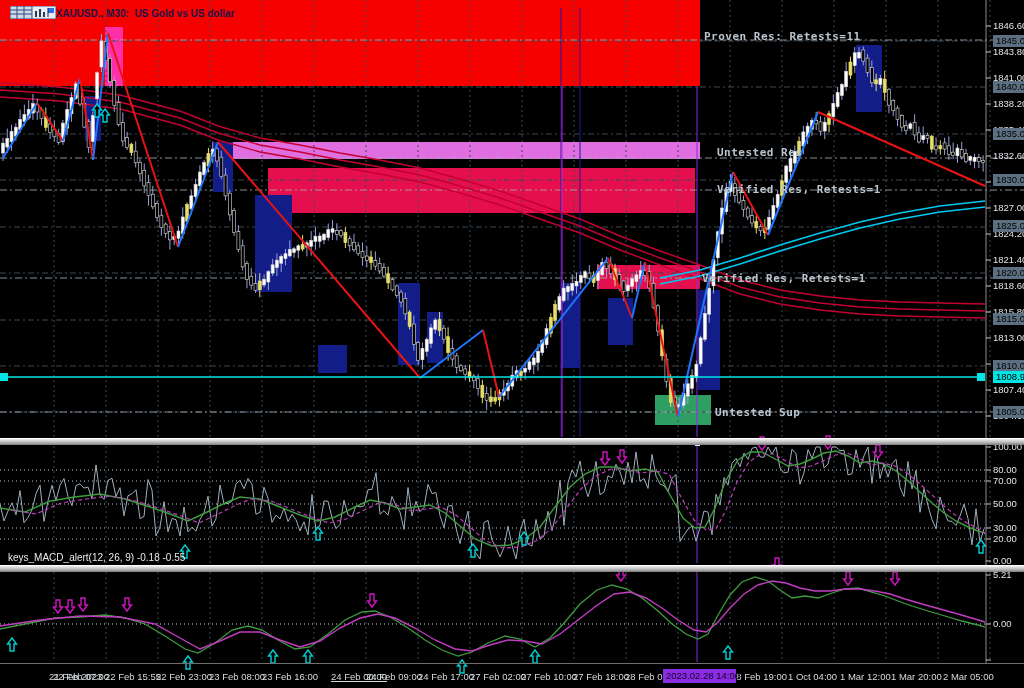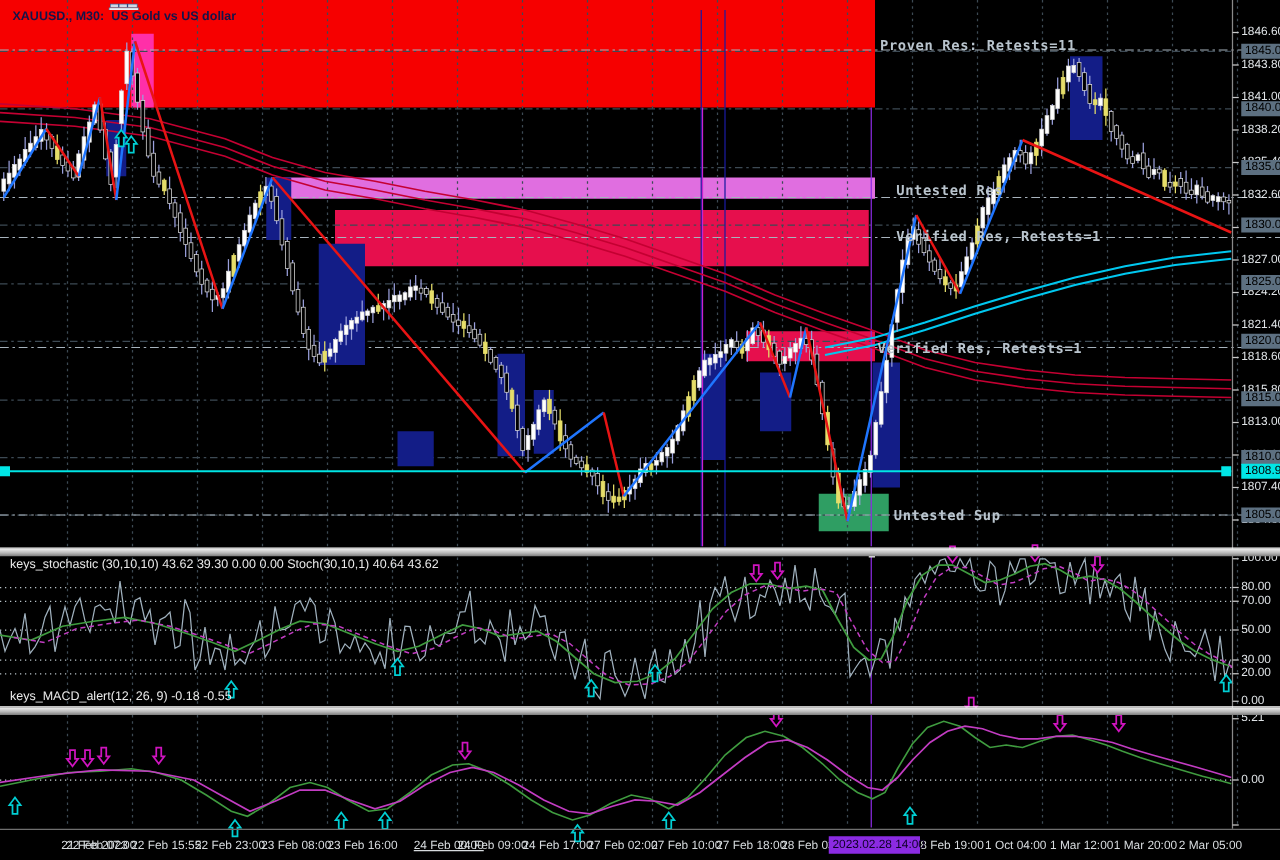--- a/index.html
+++ b/index.html
@@ -1,21 +1,21 @@
 <!DOCTYPE html>
 <html><head>
 <meta charset="utf-8">
 <style>
   html,body{margin:0;padding:0;background:#000;}
   #screen{position:relative;width:1024px;height:688px;background:#000;overflow:hidden;
           font-family:"Liberation Sans",sans-serif;}
   #gfx{position:absolute;left:0;top:0;z-index:1;}
   .abs{position:absolute;}
   .layer{position:absolute;left:0;top:0;width:1024px;height:688px;z-index:3;pointer-events:none;}
-  .title-row{left:10px;top:3px;height:16px;display:flex;align-items:center;gap:0;flex-direction:column;}
+  .title-row{left:10px;top:3px;height:16px;display:flex;align-items:flex-end;gap:0;}
   .title-text{font-size:10px;font-weight:bold;color:#14144a;white-space:pre;}
   .anno{font-family:"DejaVu Sans Mono",monospace;font-size:11px;font-weight:bold;color:#b9c4cd;
         white-space:pre;letter-spacing:0.5px;}
   .ind-label{font-size:10px;color:#e9e9e9;white-space:pre;}
   .tick-label{font-size:9.5px;color:#dfe3e6;white-space:nowrap;}
   .level-box{font-size:9.5px;color:#000;background:#5d7081;padding:0 3px;line-height:12px;
              white-space:nowrap;}
   .price-tag{font-size:9.5px;color:#000;background:#00e5e5;padding:0 3px;line-height:12px;}
   .time-label{font-size:9.5px;color:#d7dbde;white-space:nowrap;}
   .time-tag{font-size:9.5px;color:#10002a;background:#8b2be2;padding:0 3px;line-height:14px;
@@ -718,21 +718,20 @@
       </svg>
       <span class="title-text">XAUUSD., M30:  US Gold vs US dollar</span>
     </div>
     <div id="annos">
         <div class="abs anno" style="left: 704px; top: 30px;">Proven Res: Retests=11</div>
         <div class="abs anno" style="left: 717px; top: 146px;">Untested Res</div>
         <div class="abs anno" style="left: 717px; top: 183px;">Verified Res, Retests=1</div>
         <div class="abs anno" style="left: 702px; top: 272px;">Verified Res, Retests=1</div>
         <div class="abs anno" style="left: 715px; top: 406px;">Untested Sup</div>
       </div>
-    <div class="abs ind-label" style="left:8px;top:446px;">keys_stochastic (30,10,10) 43.62 39.30 0.00 0.00 Stoch(30,10,1) 40.64 43.62</div>
     <div class="abs ind-label" style="left:8px;top:552px;">keys_MACD_alert(12, 26, 9) -0.18 -0.55</div>
   </div>
 
   <div class="layer" id="right-axis">
       <div class="abs tick-label" style="left: 993px; top: 20px;">1846.60</div>
       <div class="abs tick-label" style="left: 993px; top: 46px;">1843.80</div>
       <div class="abs tick-label" style="left: 993px; top: 72px;">1841.00</div>
       <div class="abs tick-label" style="left: 993px; top: 98px;">1838.20</div>
       <div class="abs tick-label" style="left: 993px; top: 124px;">1835.40</div>
       <div class="abs tick-label" style="left: 993px; top: 150px;">1832.60</div>

